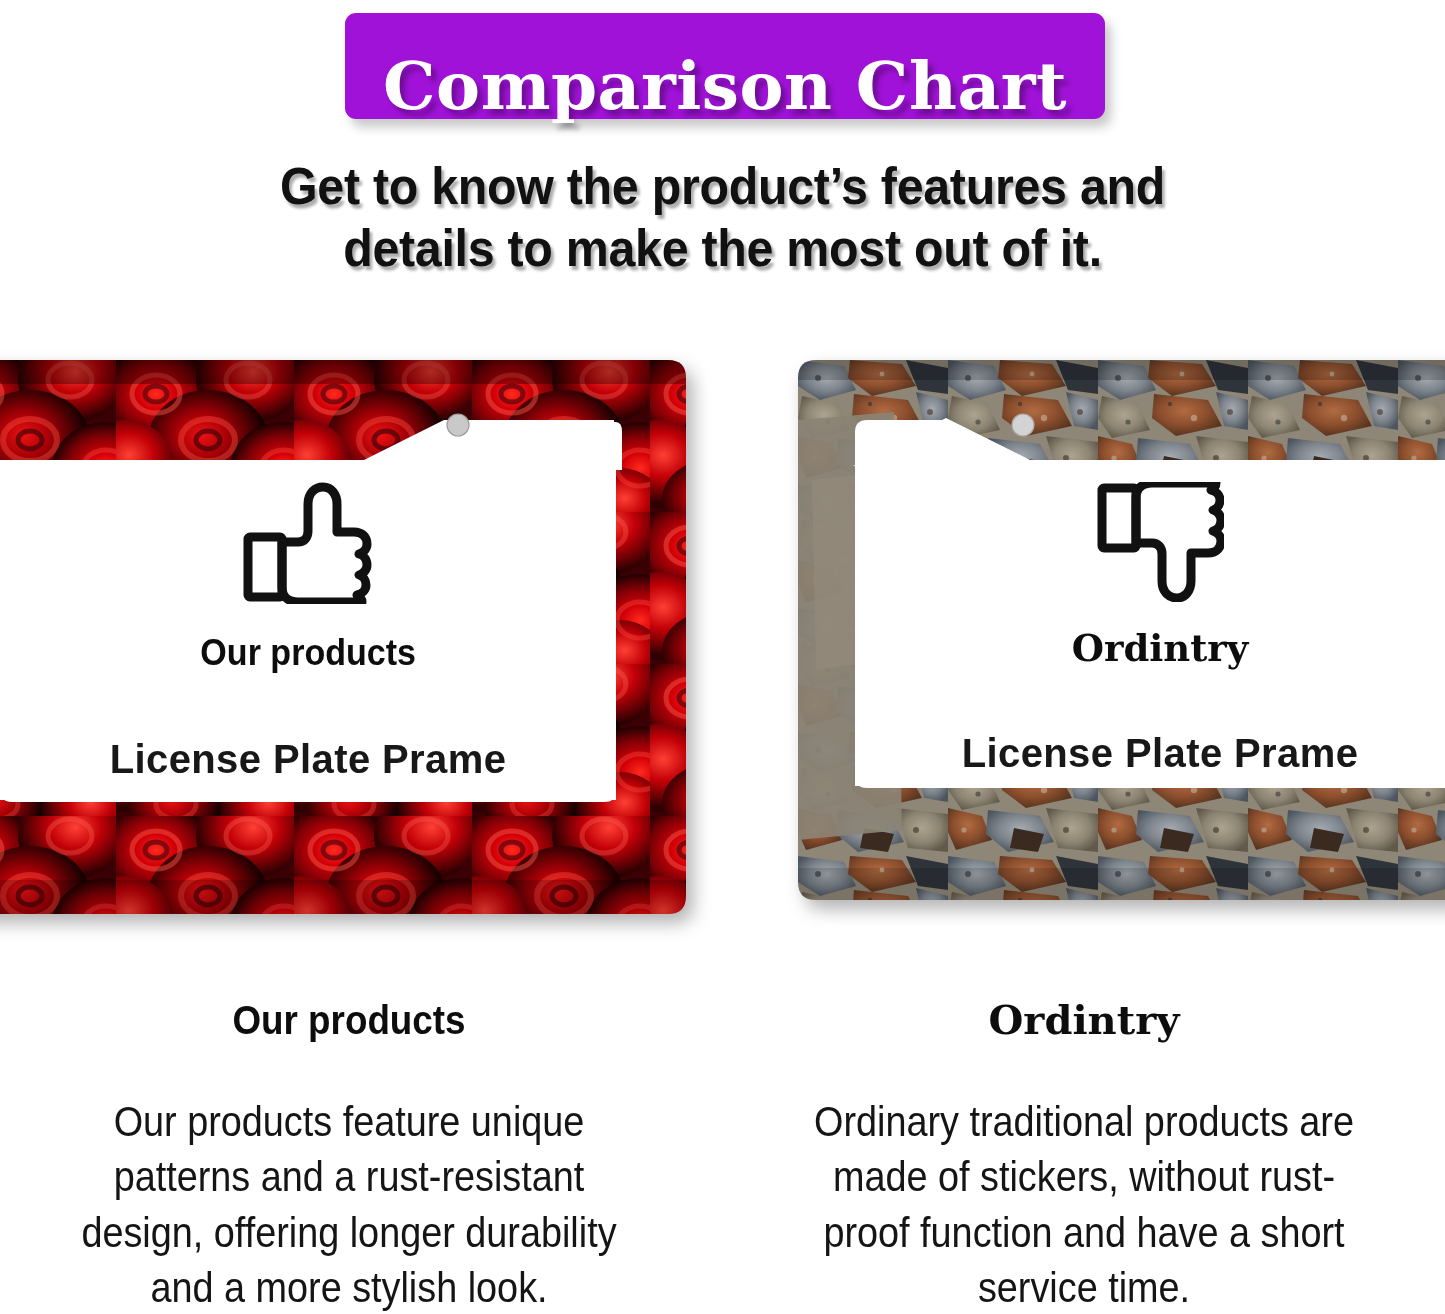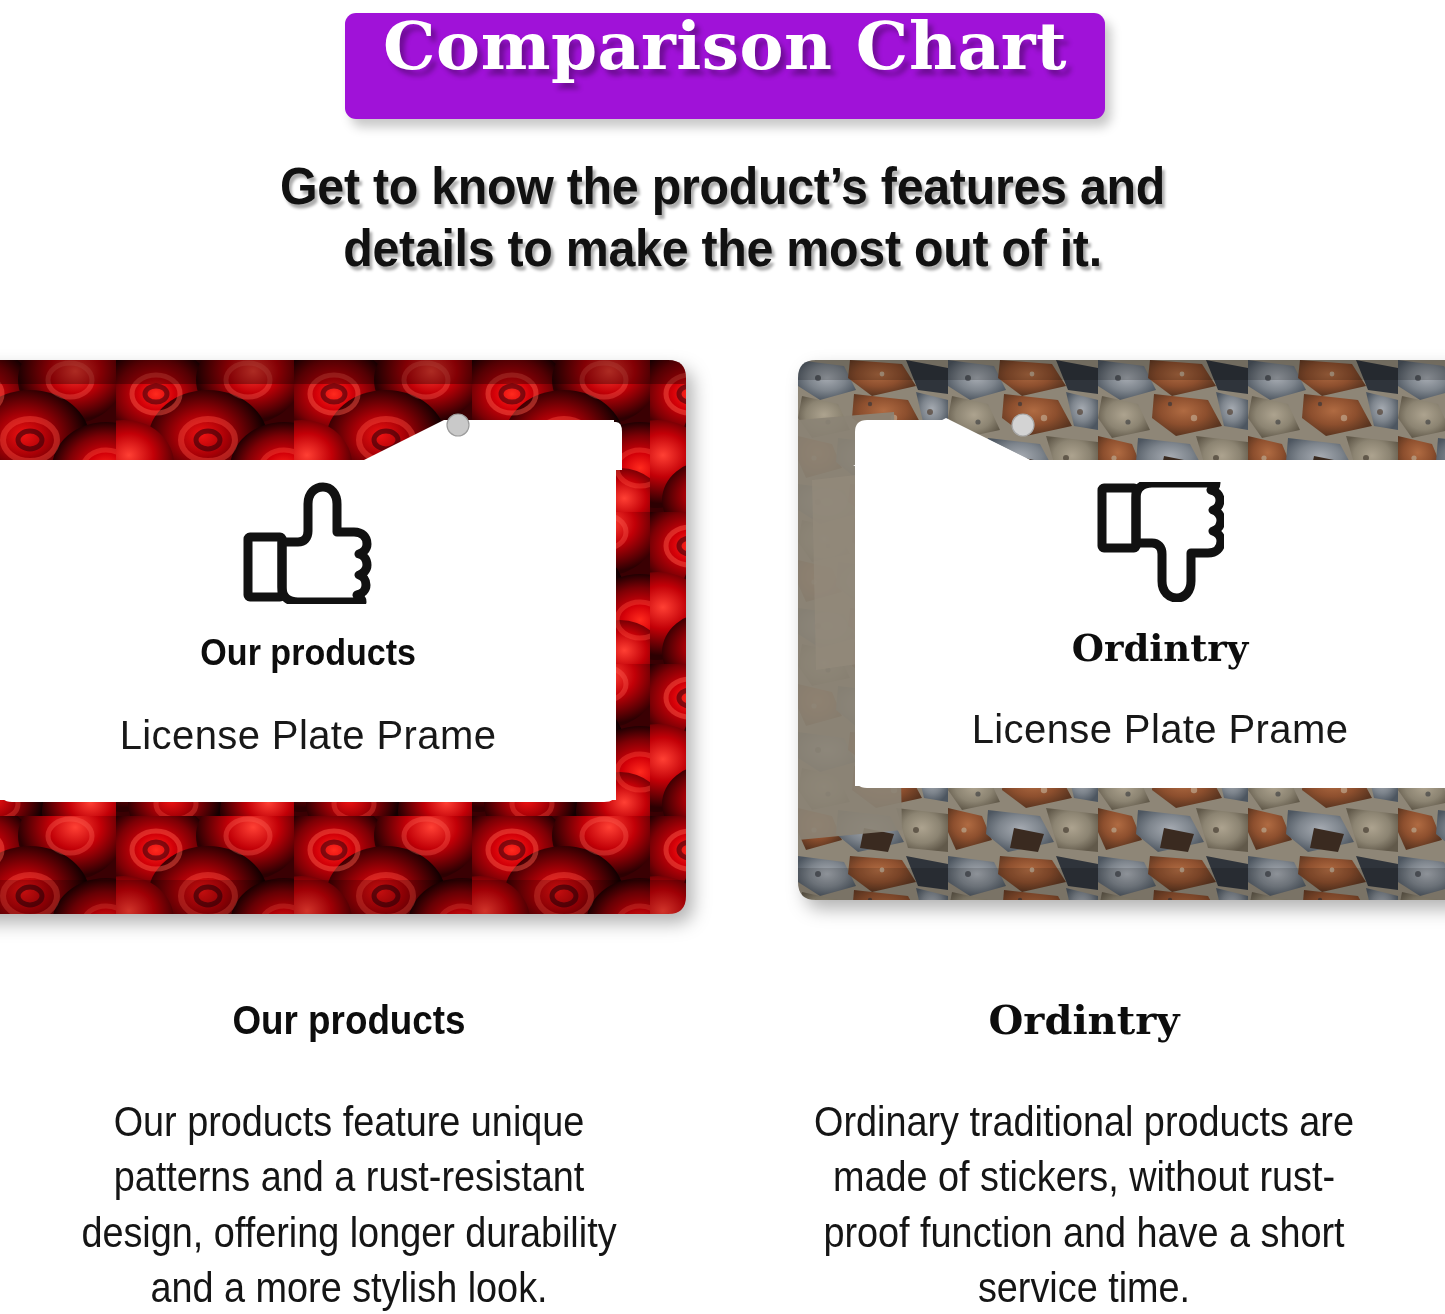--- a/index.html
+++ b/index.html
@@ -9,21 +9,21 @@
     width:1445px;height:1314px;position:relative;overflow:hidden;
     font-family:"Liberation Sans",sans-serif;
     -webkit-font-smoothing:antialiased;
   }
 
   
   #banner{
     position:absolute;left:345px;top:13px;width:760px;height:106px;
     background:#a012d8;border-radius:11px;
     box-shadow:6px 8px 11px rgba(0,0,0,0.22);
-    display:flex;align-items:flex-start;justify-content:center;
+    display:flex;align-items:flex-end;justify-content:center;
   }
   #banner-title{
     font-family:"DejaVu Serif","Liberation Serif",serif;
     font-weight:700;color:#ffffff;font-size:66px;
     letter-spacing:0.5px;line-height:1;
     text-shadow:5px 6px 5px rgba(0,0,0,0.30);
     white-space:nowrap;
   }
 
   
@@ -66,22 +66,22 @@
   }
   .plate-head.sans{
     font-family:"Liberation Sans",sans-serif;font-size:37px;
     transform:scaleX(0.92);
   }
   .plate-head.serif{
     font-family:"DejaVu Serif","Liberation Serif",serif;font-size:37px;
   }
   .plate-sub{
     font-family:"Liberation Sans",sans-serif;
-    font-weight:400;font-size:40px;color:#181818;
-    letter-spacing:0.4px;white-space:nowrap;line-height:1;
+    font-weight:700;font-size:40px;color:#181818;
+    letter-spacing:0.4px;white-space:nowrap;line-height:1;margin-top:24px;
   }
 
   
   .bcol{position:absolute;top:1000px;width:722px;text-align:center;}
   #bcol-left{left:-12px;}
   #bcol-right{left:723px;}
 
   .bcol-head{
     font-weight:700;color:#0d0d0d;line-height:1;margin-bottom:54px;
   }

